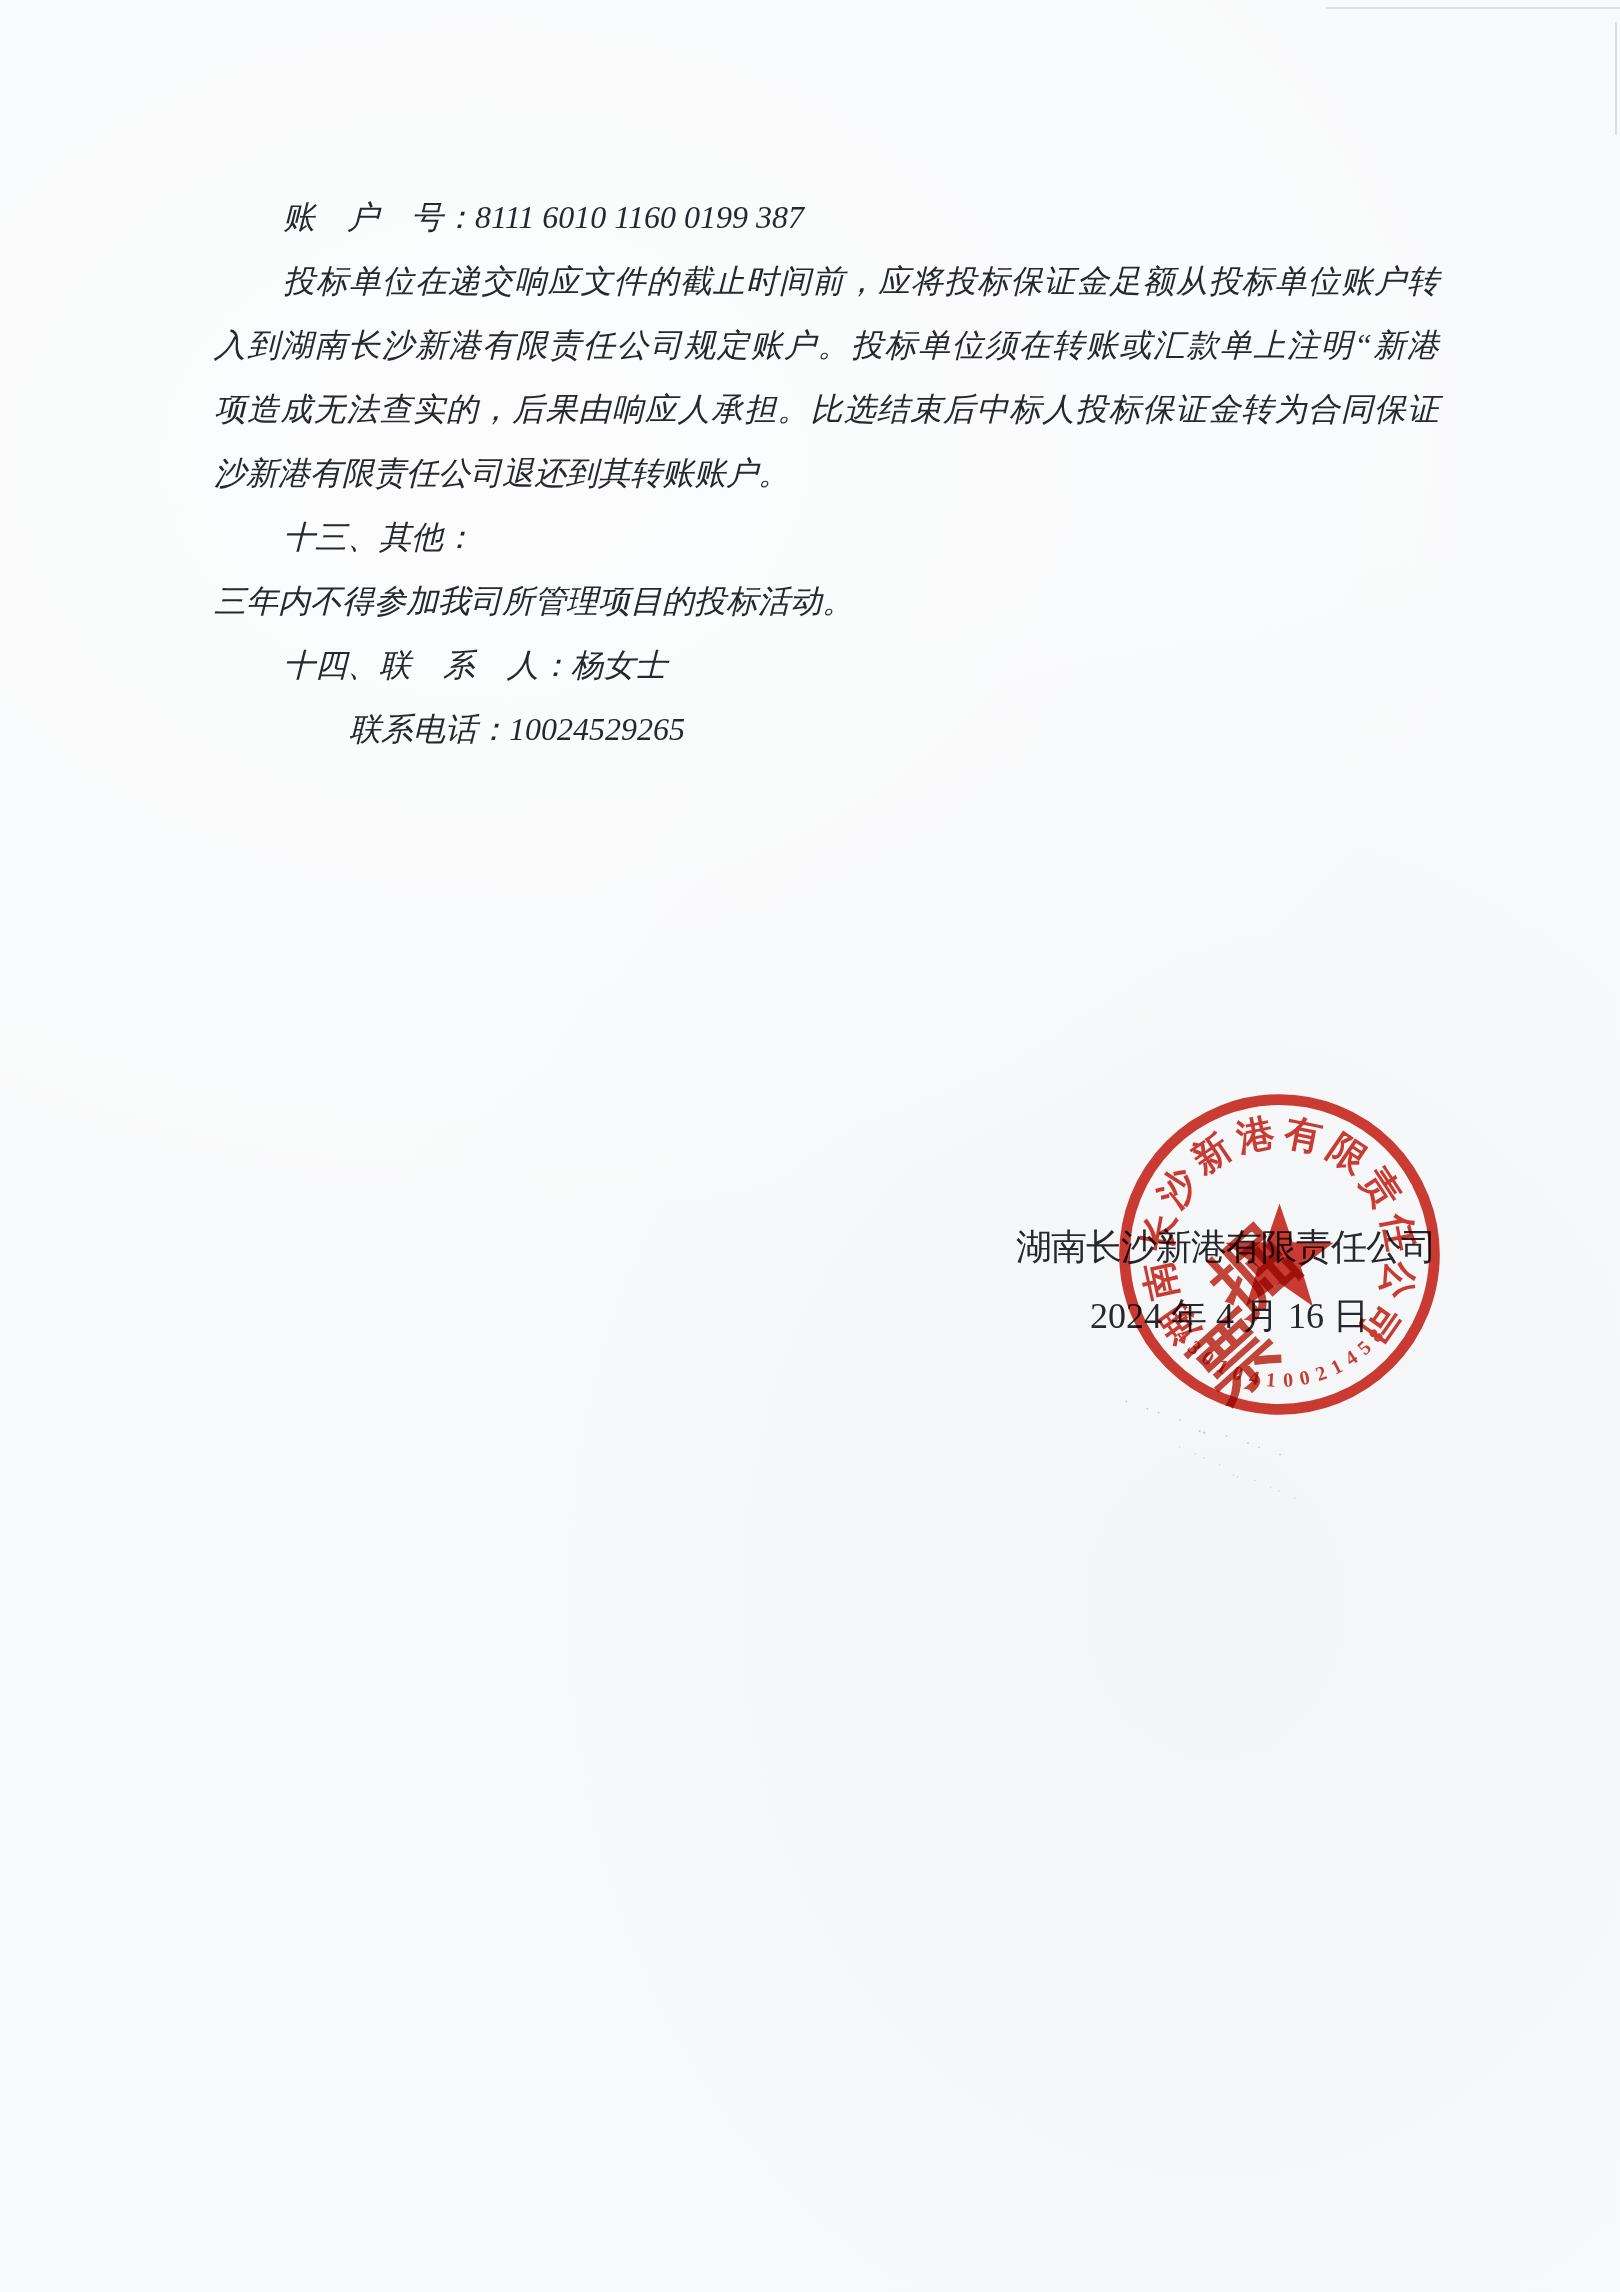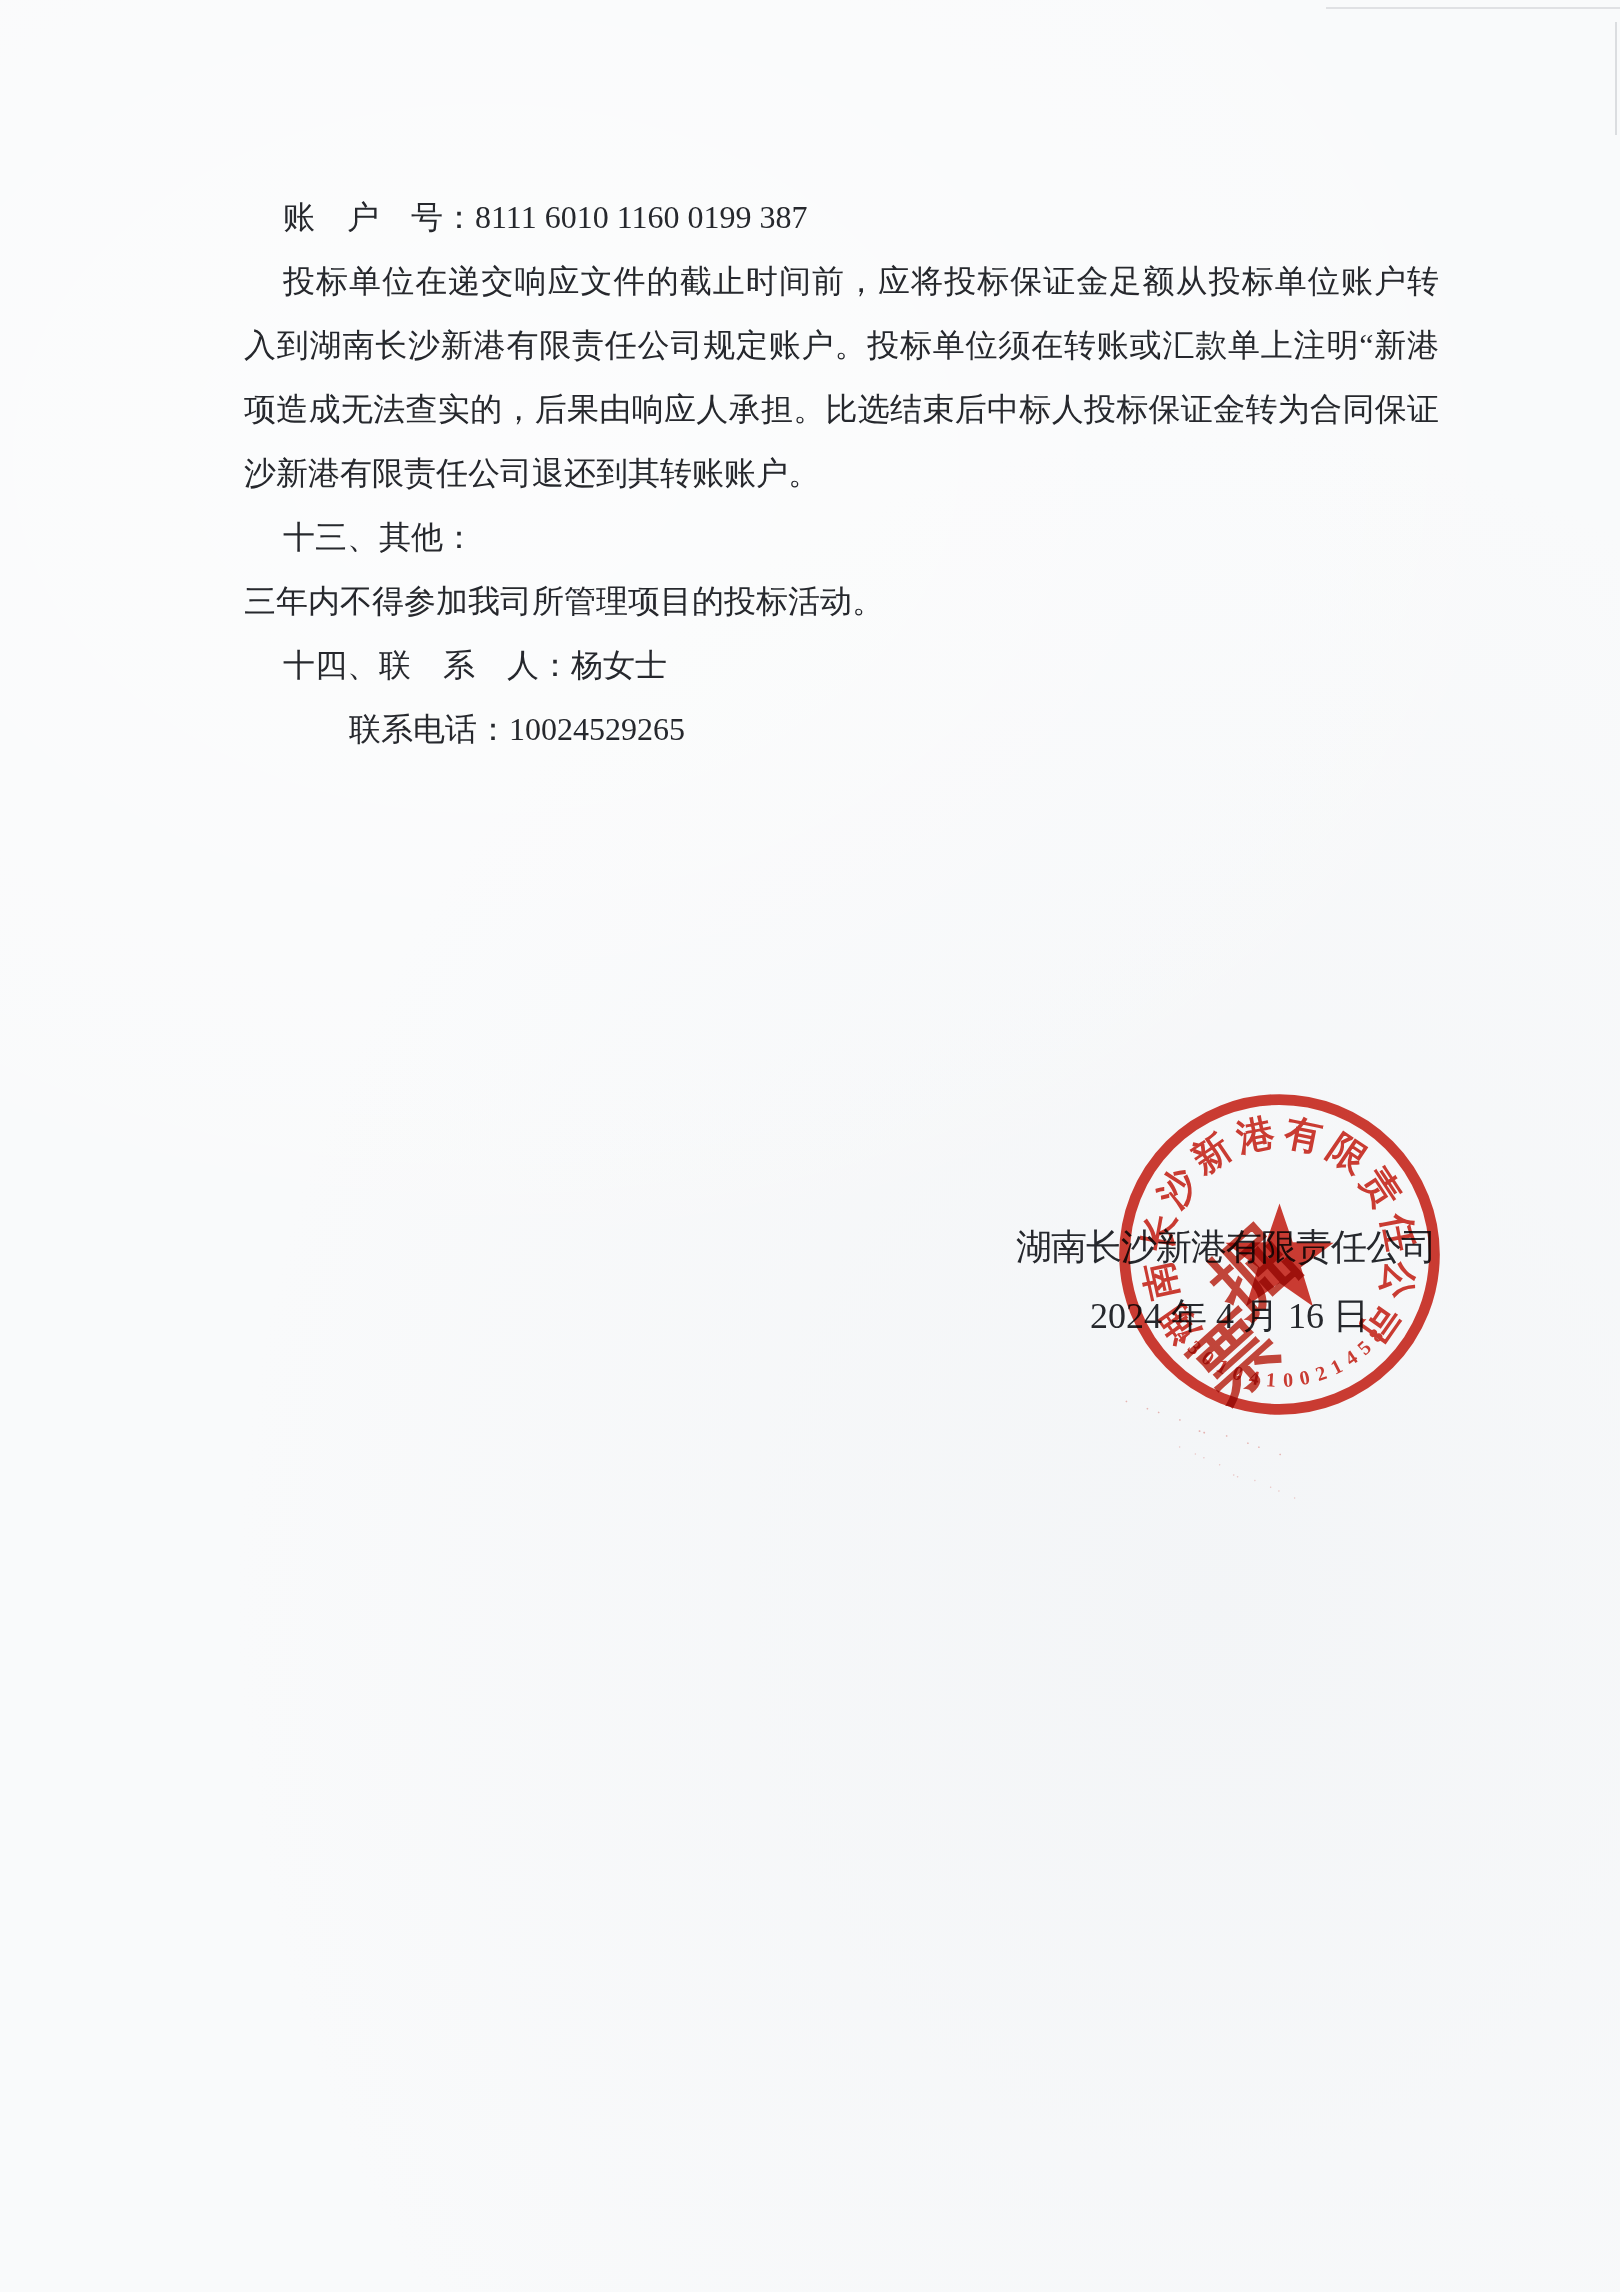--- a/index.html
+++ b/index.html
@@ -15,25 +15,25 @@
       radial-gradient(980px 1176px at 75% 70%, rgba(236,239,242,.45), rgba(255,255,255,0)),
       #f9fafb;
   }
   
   .artifact-top{position:absolute;top:6.9px;right:0;width:294px;height:2px;background:#d9dbde;opacity:.8;}
   .artifact-right{position:absolute;top:21.6px;right:2.9px;width:2px;height:113px;background:#d3d6d9;opacity:.8;}
 
   
   .doc-body{
     position:absolute;left:214px;top:185px;width:1225px;
-    font-size:32px;color:#26282d;letter-spacing:0;
+    font-size:32px;color:#26282d;letter-spacing:0;font-style:italic;
   }
   .line{height:64px;line-height:64px;white-space:nowrap;}
   .line.justify{white-space:normal;text-align:justify;text-align-last:justify;text-justify:inter-character;}
-  .line.flush{padding-left:0;margin-left:30px;}
+  .line.flush{padding-left:0;}
   .line.indent{padding-left:69px;}
   .line.indent2{padding-left:135px;}
 
   
   .sig-company{
     position:absolute;left:1016px;top:1223px;font-size:36px;color:#26282d;
     letter-spacing:-1px;white-space:nowrap;z-index:1;
   }
   .sig-date{
     position:absolute;left:1090px;top:1292px;font-size:36px;color:#26282d;

